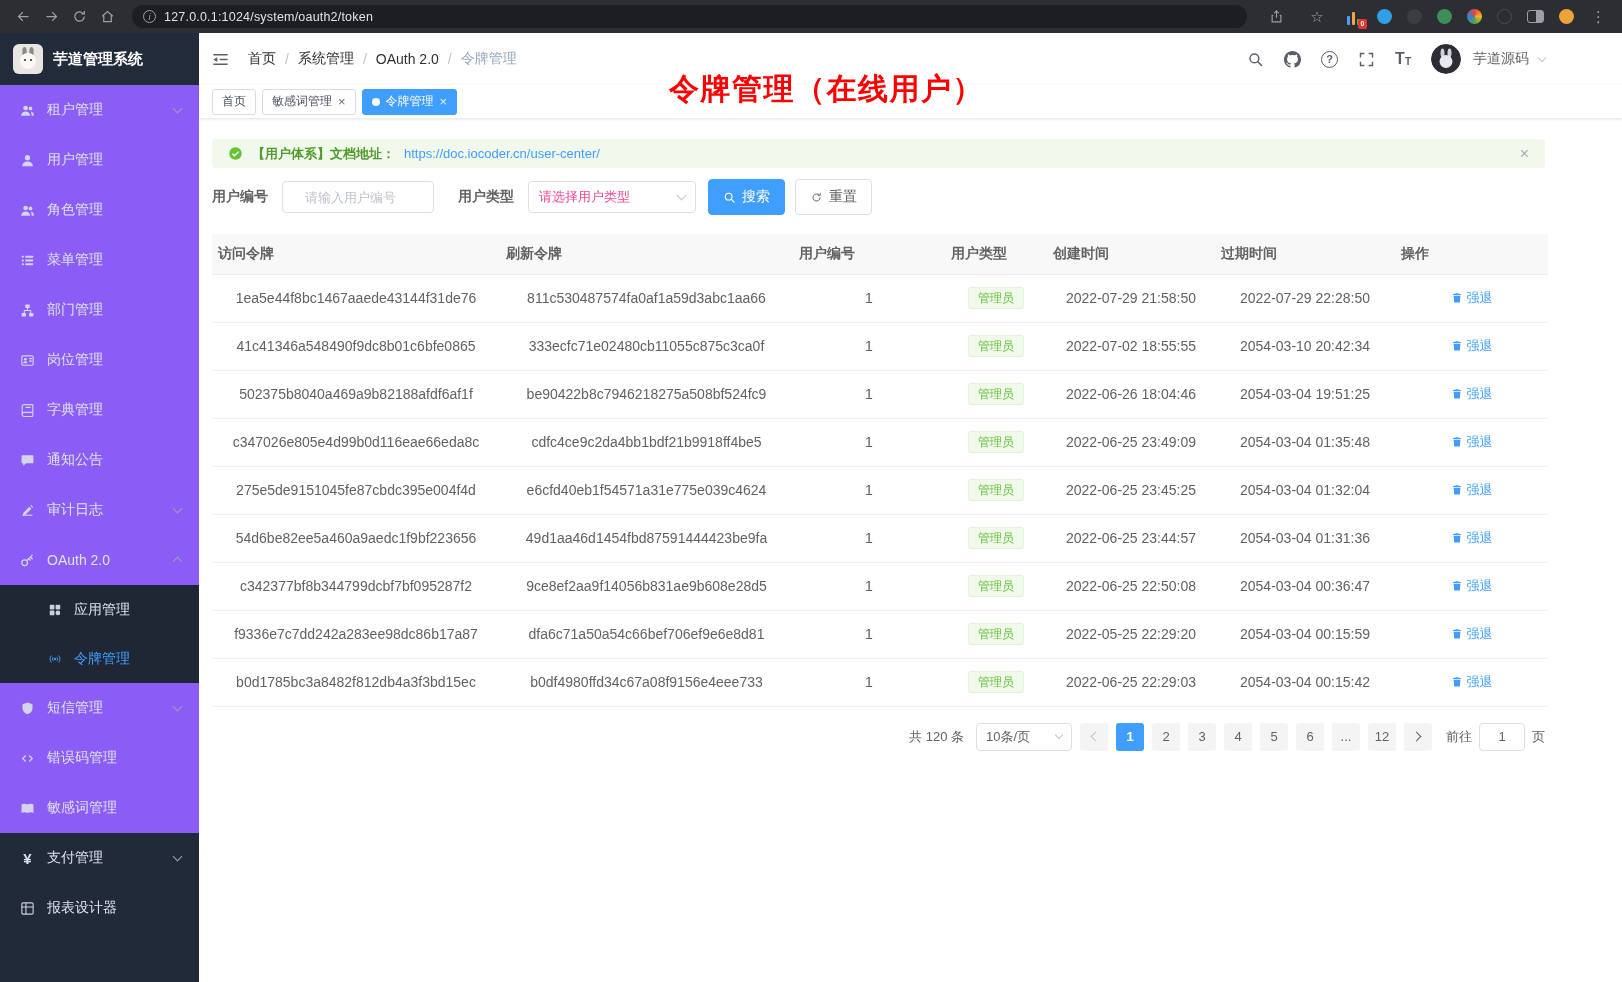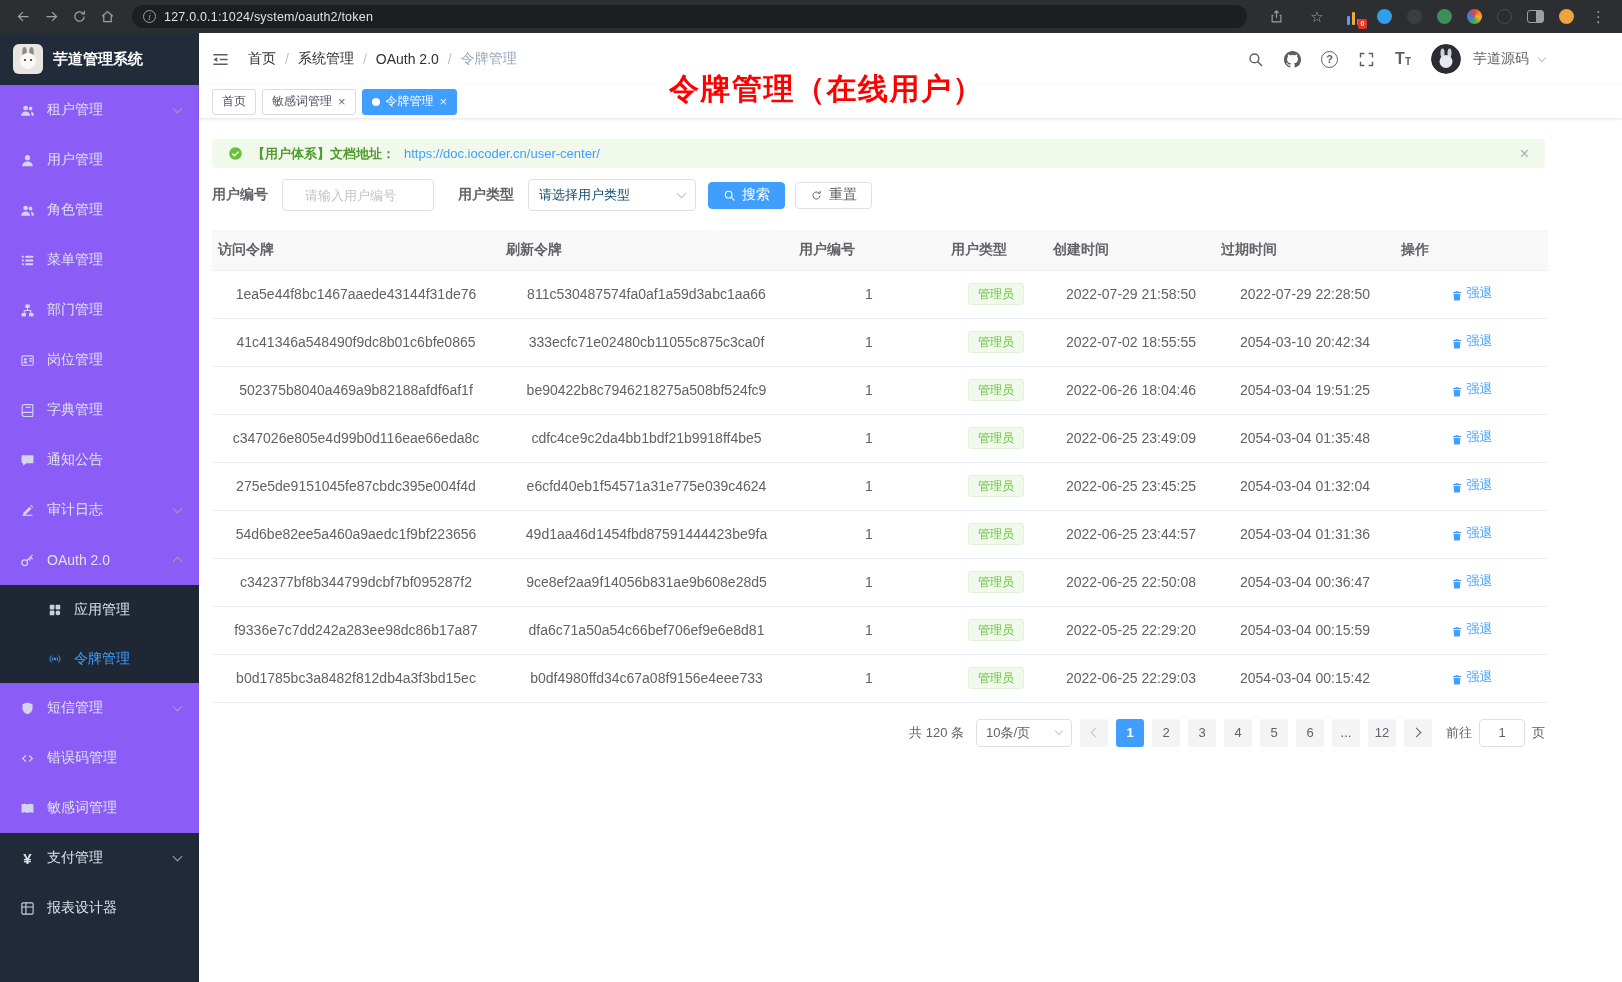--- a/index.html
+++ b/index.html
@@ -79,32 +79,32 @@
 .alink{color:#409eff;font-size:13px;text-decoration:none;cursor:pointer}
 .aclose{margin-left:auto;color:#a8abb2;font-size:16px;cursor:pointer;font-style:normal;line-height:1}
 
 
 .filter{display:flex;align-items:center;margin-bottom:19px}
 .flabel{font-size:14px;font-weight:700;color:#606266;margin-right:14px;white-space:nowrap}
 .ml24{margin-left:24px}
 .finput{width:152px;height:32px;border:1px solid #dcdfe6;border-radius:4px;padding:0 22px;font-size:13px;color:#606266;outline:none}
 .finput::placeholder{color:#bfc4cc}
 .fselect{width:168px;height:32px;border:1px solid #dcdfe6;border-radius:4px;padding:0 10px;display:flex;align-items:center;justify-content:space-between;cursor:pointer;background:#fff}
-.fselect .ph{color:#0c4a6e;font-size:13px}
-.btn{height:27px;padding:0 14px;border-radius:4px;font-size:14px;display:inline-flex;align-items:center;gap:6px;border:1px solid #dcdfe6;background:#fff;color:#606266;cursor:pointer}
+.fselect .ph{color:#ec4899;font-size:13px}
+.btn{height:36px;padding:0 14px;border-radius:4px;font-size:14px;display:inline-flex;align-items:center;gap:6px;border:1px solid #dcdfe6;background:#fff;color:#606266;cursor:pointer}
 .btn.primary{background:#409eff;border-color:#409eff;color:#fff;margin-left:12px;margin-right:10px}
 .bic{width:13px;height:13px}
 .bic.sm{width:12px;height:12px}
 
 
 .grid{width:100%;border-collapse:collapse;table-layout:fixed}
 .grid th{height:40px;background:#f8f8f9;color:#606266;font-size:14px;font-weight:700;text-align:left;border-bottom:1px solid #ebeef5;padding:0 6px}
 .grid td{height:48px;font-size:14px;color:#606266;text-align:center;border-bottom:1px solid #ebeef5;padding:0 6px;white-space:nowrap;overflow:hidden}
 .tag{display:inline-block;padding:3px 9px;font-size:12px;color:#67c23a;background:#f0f9eb;border:1px solid #e1f3d8;border-radius:3px;line-height:1.2}
-.action{color:#409eff;font-size:13px;display:inline-flex;align-items:flex-end;gap:4px;cursor:pointer}
+.action{color:#409eff;font-size:13px;display:inline-flex;align-items:center;gap:4px;cursor:pointer}
 
 
 .pagination{margin-top:16px;display:flex;align-items:center;justify-content:flex-end;gap:8px;font-size:13px;color:#606266}
 .ptotal{margin-right:4px}
 .psize{width:96px;height:28px;border:1px solid #dcdfe6;border-radius:4px;padding:0 9px;display:flex;align-items:center;justify-content:space-between;cursor:pointer;background:#fff}
 .pbtn{min-width:28px;height:28px;border:none;border-radius:3px;background:#f4f4f5;color:#606266;font-size:13px;display:inline-flex;align-items:center;justify-content:center;cursor:pointer;padding:0 6px}
 .pbtn.active{background:#409eff;color:#fff;font-weight:700}
 .pbtn.disabled{color:#c0c4cc}
 .goto{display:inline-flex;align-items:center;gap:7px;margin-left:6px}
 .ginput{width:46px;height:28px;border:1px solid #dcdfe6;border-radius:4px;text-align:center;font-size:13px;color:#606266;outline:none}

